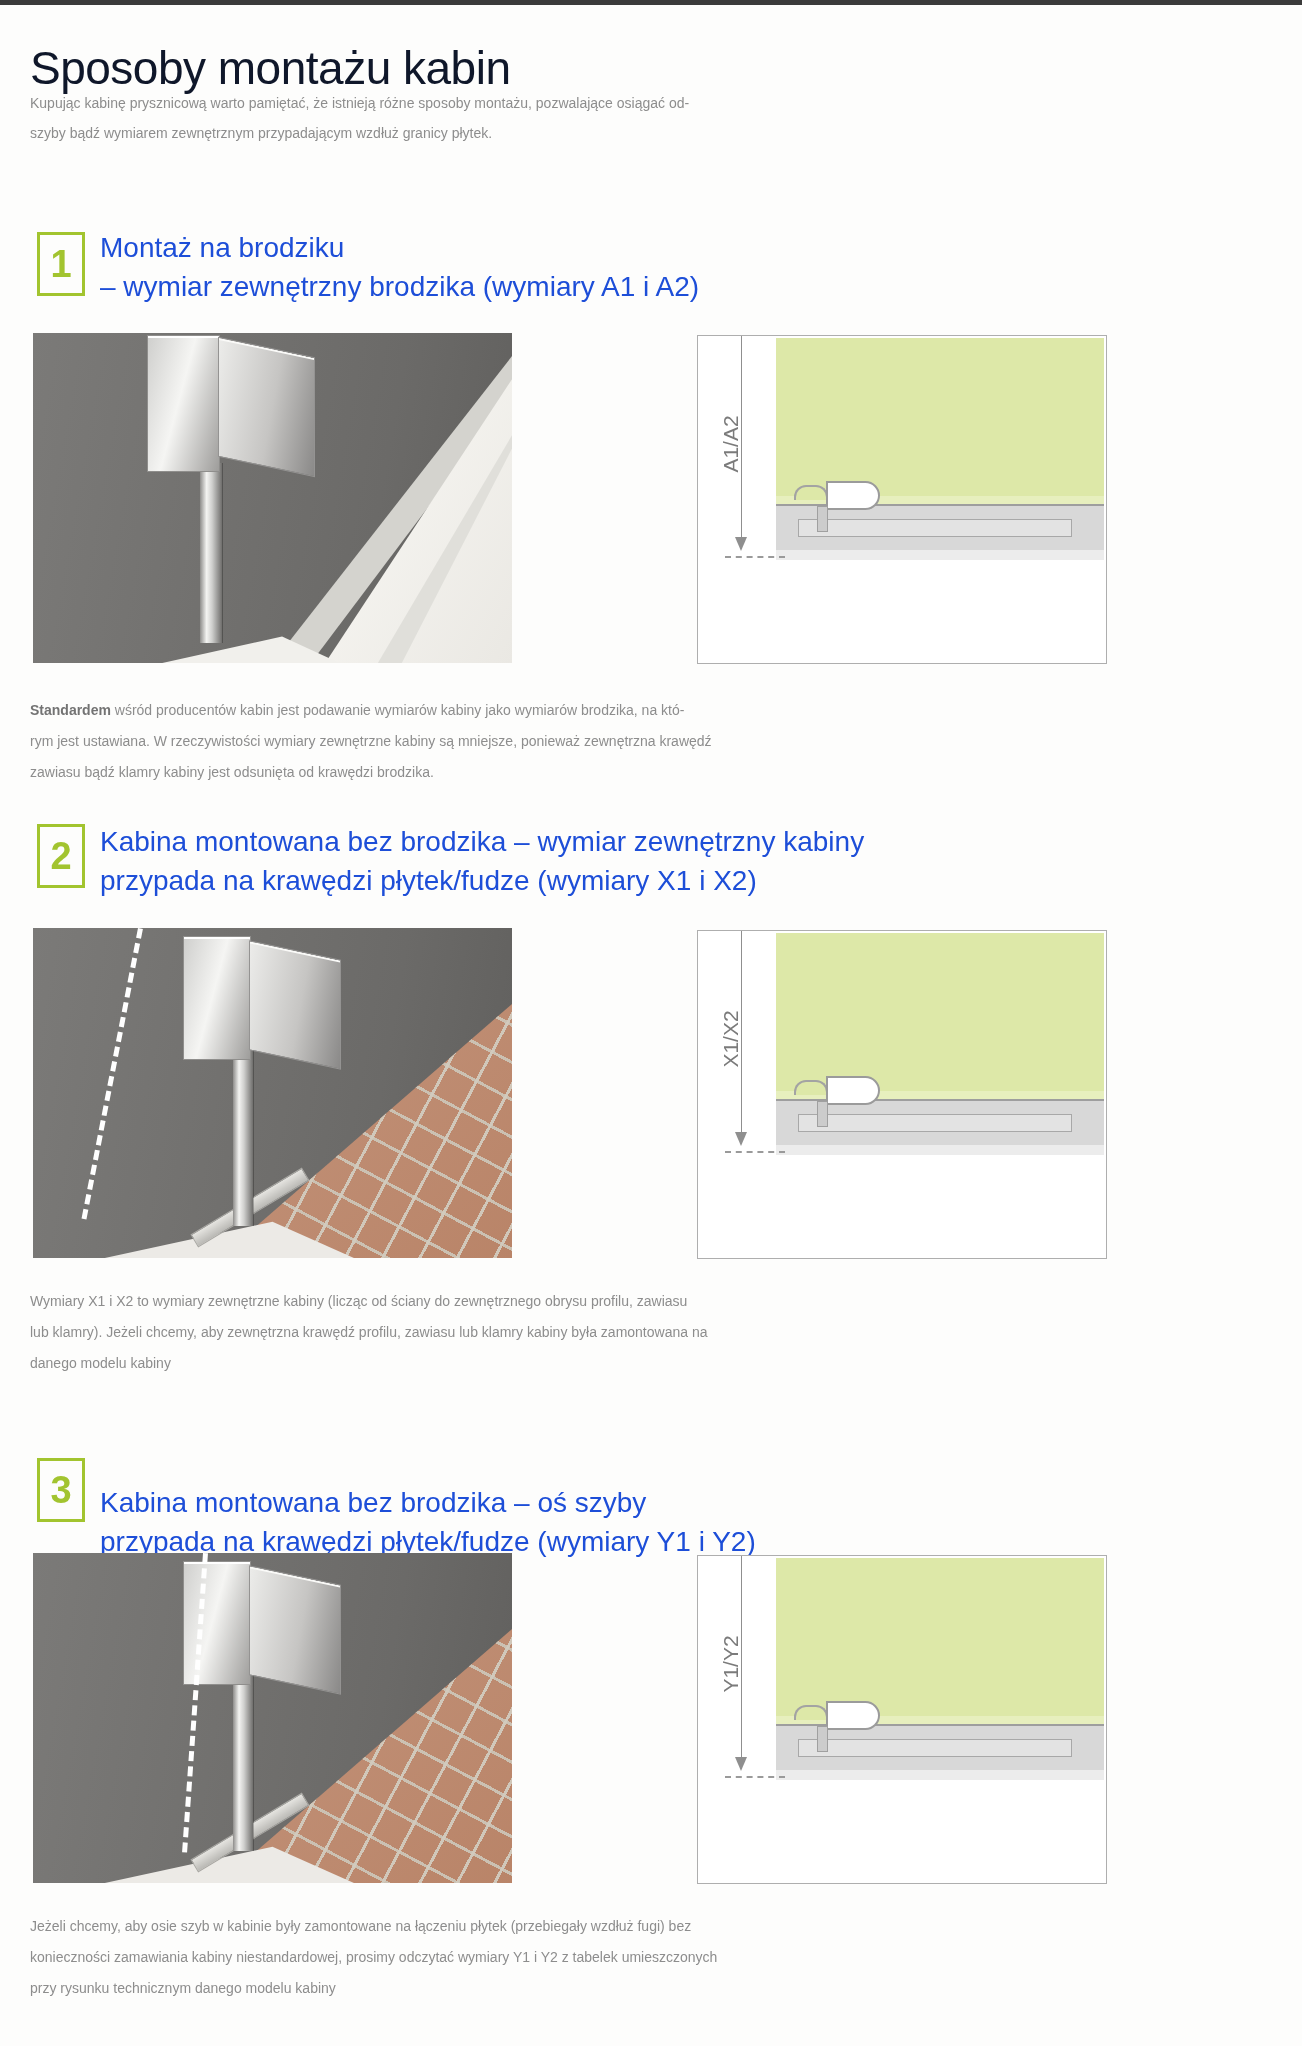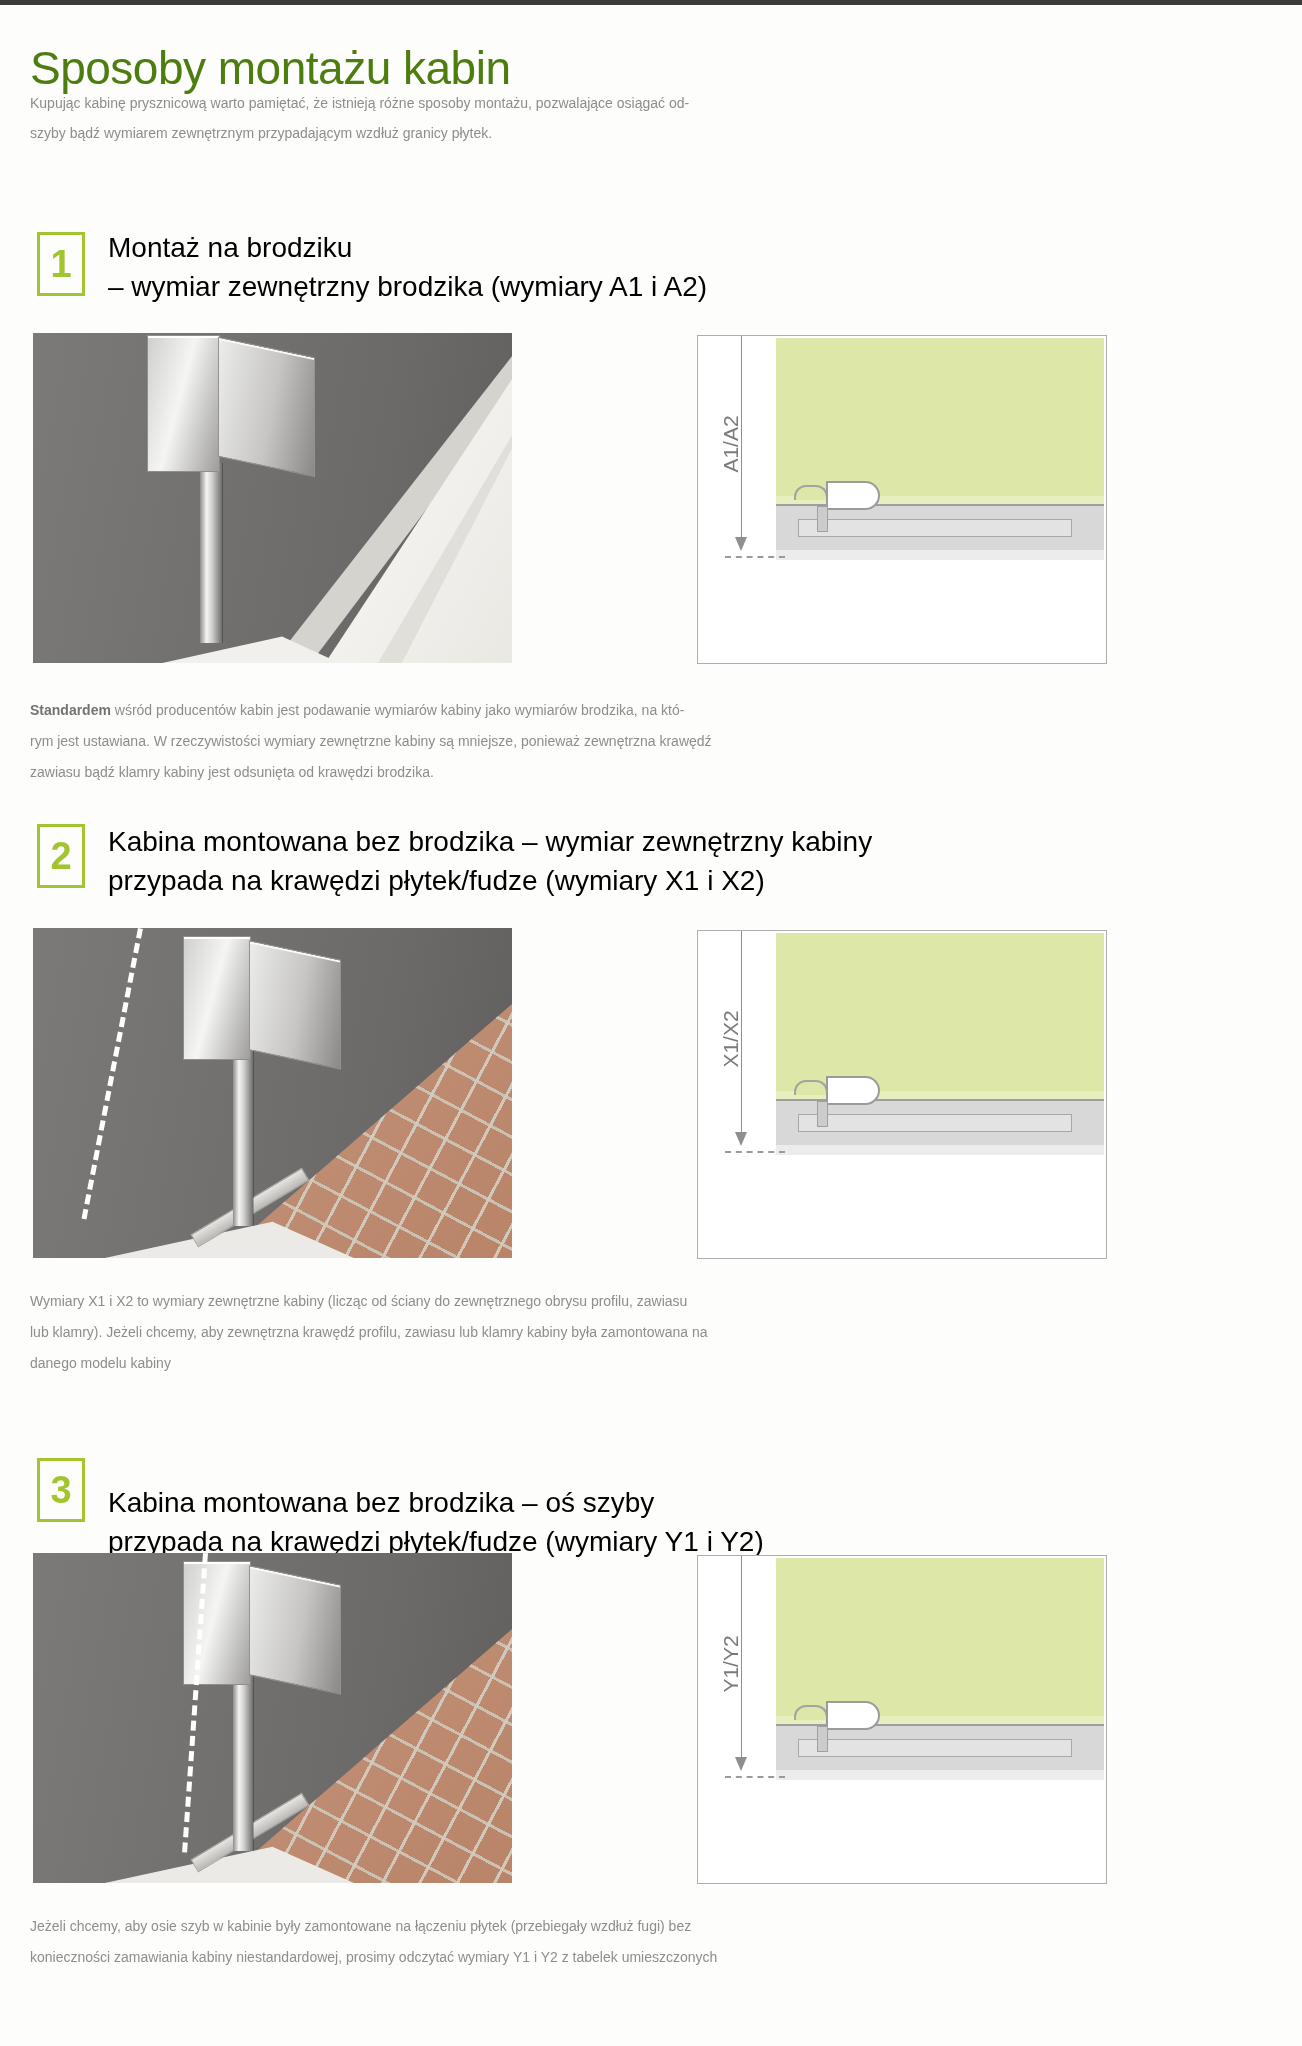--- a/index.html
+++ b/index.html
@@ -5,40 +5,40 @@
   html,body { margin:0; padding:0; background:#e8e8e8; }
   .page {
     position:relative; width:1302px; height:2046px; margin:0 auto;
     background:#fdfdfc; overflow:hidden;
     font-family:"Liberation Sans", sans-serif;
   }
   .topstrip { position:absolute; left:0; top:0; width:1302px; height:5px; background:#3b3b3b; }
 
   .page-title {
     position:absolute; left:30px; top:10px;
-    font-size:46px; font-weight:400; letter-spacing:-0.5px; color:#4d7c0f;
+    font-size:46px; font-weight:400; letter-spacing:-0.5px; color:#0f172a;
   }
   .body-par { position:absolute; left:30px; width:1250px; font-size:14px; line-height:30px; color:#8d8d8d; }
   .body-par .ln { white-space:nowrap; }
   .body-par .lead-bold { font-weight:bold; color:#737373; }
   .p-after1 { top:695px; line-height:31px; }
   .p-after2 { top:1286px; line-height:31px; }
   .p-after3 { top:1911px; line-height:31px; }
   .p-intro  { top:88px; }
 
   
   .num-box {
     position:absolute; left:37px; width:42px; height:58px;
     border:3px solid #a2c42f; color:#a2c42f; background:#fdfdfc;
     display:flex; align-items:center; justify-content:center;
     font-size:38px; font-weight:bold;
   }
   .sec-heading {
-    position:absolute; left:108px; width:900px;
-    font-size:28px; line-height:39px; color:#000000; font-weight:400;
+    position:absolute; left:100px; width:900px;
+    font-size:28px; line-height:39px; color:#1d4ed8; font-weight:400;
   }
   .sec-heading .hl { white-space:nowrap; }
 
   
   .photo { position:absolute; width:479px; height:330px; overflow:hidden;
            background:linear-gradient(100deg,#7b7a78 0%,#6b6a68 70%,#605f5d 100%); }
   .layer { position:absolute; }
 
   
   .p1-rim   { inset:0; clip-path:polygon(100% 7%,100% 19%,58% 100%,50% 100%); background:#d4d3ce; }
@@ -213,14 +213,15 @@
     <div class="dg-stem"></div>
     <div class="dg-dim"></div>
     <div class="dg-arrow"></div>
     <div class="dg-dash"></div>
     <div class="dg-label">Y1/Y2</div>
   </div>
 
   <div class="body-par p-after3">
     <div class="ln">Jeżeli chcemy, aby osie szyb w kabinie były zamontowane na łączeniu płytek (przebiegały wzdłuż fugi) bez</div>
     <div class="ln">konieczności zamawiania kabiny niestandardowej, prosimy odczytać wymiary Y1 i Y2 z tabelek umieszczonych</div>
+    <div class="ln">przy rysunku technicznym danego modelu kabiny</div>
   </div>
 </div>
 
 </body></html>

